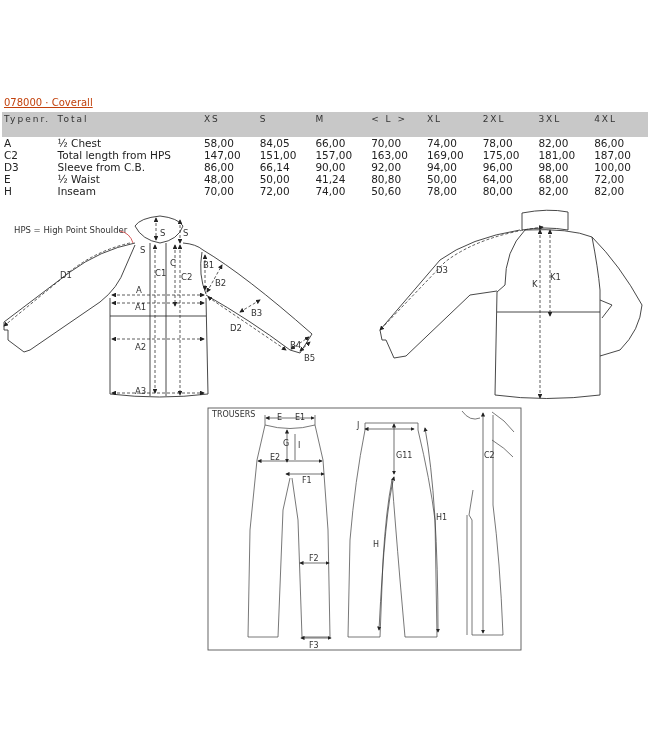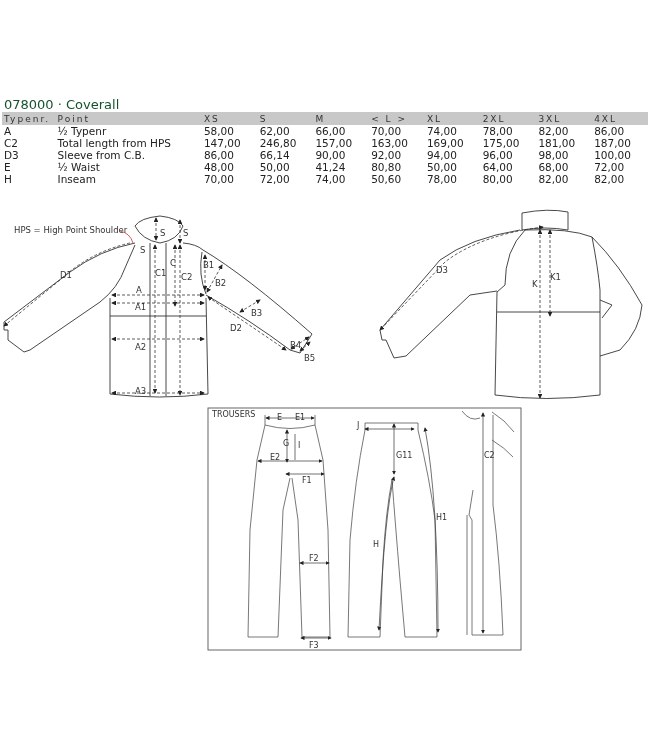--- a/index.html
+++ b/index.html
@@ -1,64 +1,64 @@
 <!DOCTYPE html>
 <html><head>
 <meta charset="utf-8">
 <style>
   html, body { margin:0; padding:0; background:#ffffff; }
   body { width:650px; height:750px; position:relative; overflow:hidden; font-family:"DejaVu Sans", sans-serif; color:#222; }
-  .title { position:absolute; left:4px; top:97px; font-size:13px; color:#14532d; }
+  .title { position:absolute; left:4px; top:97px; font-size:10px; color:#c2410c;text-decoration:underline; }
   table.sizes { position:absolute; left:2px; top:112px; width:646px; border-collapse:collapse; font-size:10.5px; }
   table.sizes thead tr { background:#c8c8c8; }
-  table.sizes th { text-align:left; font-weight:normal; letter-spacing:2px; font-size:9px; padding:1px 0 1px 2px; height:11px; color:#333; }
+  table.sizes th { text-align:left; font-weight:normal; letter-spacing:2px; font-size:9px; padding:1px 0 13px 2px; height:11px; color:#333; }
   table.sizes td { padding:0 0 0 2px; height:12px; line-height:12px; color:#222; }
   .c0 { width:52px; } .c1 { width:152px; } .size { width:55px;margin-left:20px; }
   .diagram { position:absolute; left:0; top:200px; }
   .lbl { font-family:"DejaVu Sans", sans-serif; font-size:8.5px; fill:#333; }
   .lbl-sm { font-family:"DejaVu Sans", sans-serif; font-size:8px; fill:#333; }
 </style>
 </head>
 <body>
 
 <div class="title">078000 · Coverall</div>
 
 <table class="sizes">
   <thead>
     <tr>
       <th class="c0">Typenr.</th>
-      <th class="c1">Point</th>
+      <th class="c1">Total</th>
       <th class="size">XS</th>
       <th class="size">S</th>
       <th class="size">M</th>
       <th class="size">&lt; L &gt;</th>
       <th class="size">XL</th>
       <th class="size">2XL</th>
       <th class="size">3XL</th>
       <th class="size">4XL</th>
     </tr>
   </thead>
   <tbody>
     <tr>
       <td>A</td>
-      <td>½ Typenr</td>
+      <td>½ Chest</td>
       <td>58,00</td>
-      <td>62,00</td>
+      <td>84,05</td>
       <td>66,00</td>
       <td>70,00</td>
       <td>74,00</td>
       <td>78,00</td>
       <td>82,00</td>
       <td>86,00</td>
     </tr>
     <tr>
       <td>C2</td>
       <td>Total length from HPS</td>
       <td>147,00</td>
-      <td>246,80</td>
+      <td>151,00</td>
       <td>157,00</td>
       <td>163,00</td>
       <td>169,00</td>
       <td>175,00</td>
       <td>181,00</td>
       <td>187,00</td>
     </tr>
     <tr>
       <td>D3</td>
       <td>Sleeve from C.B.</td>

